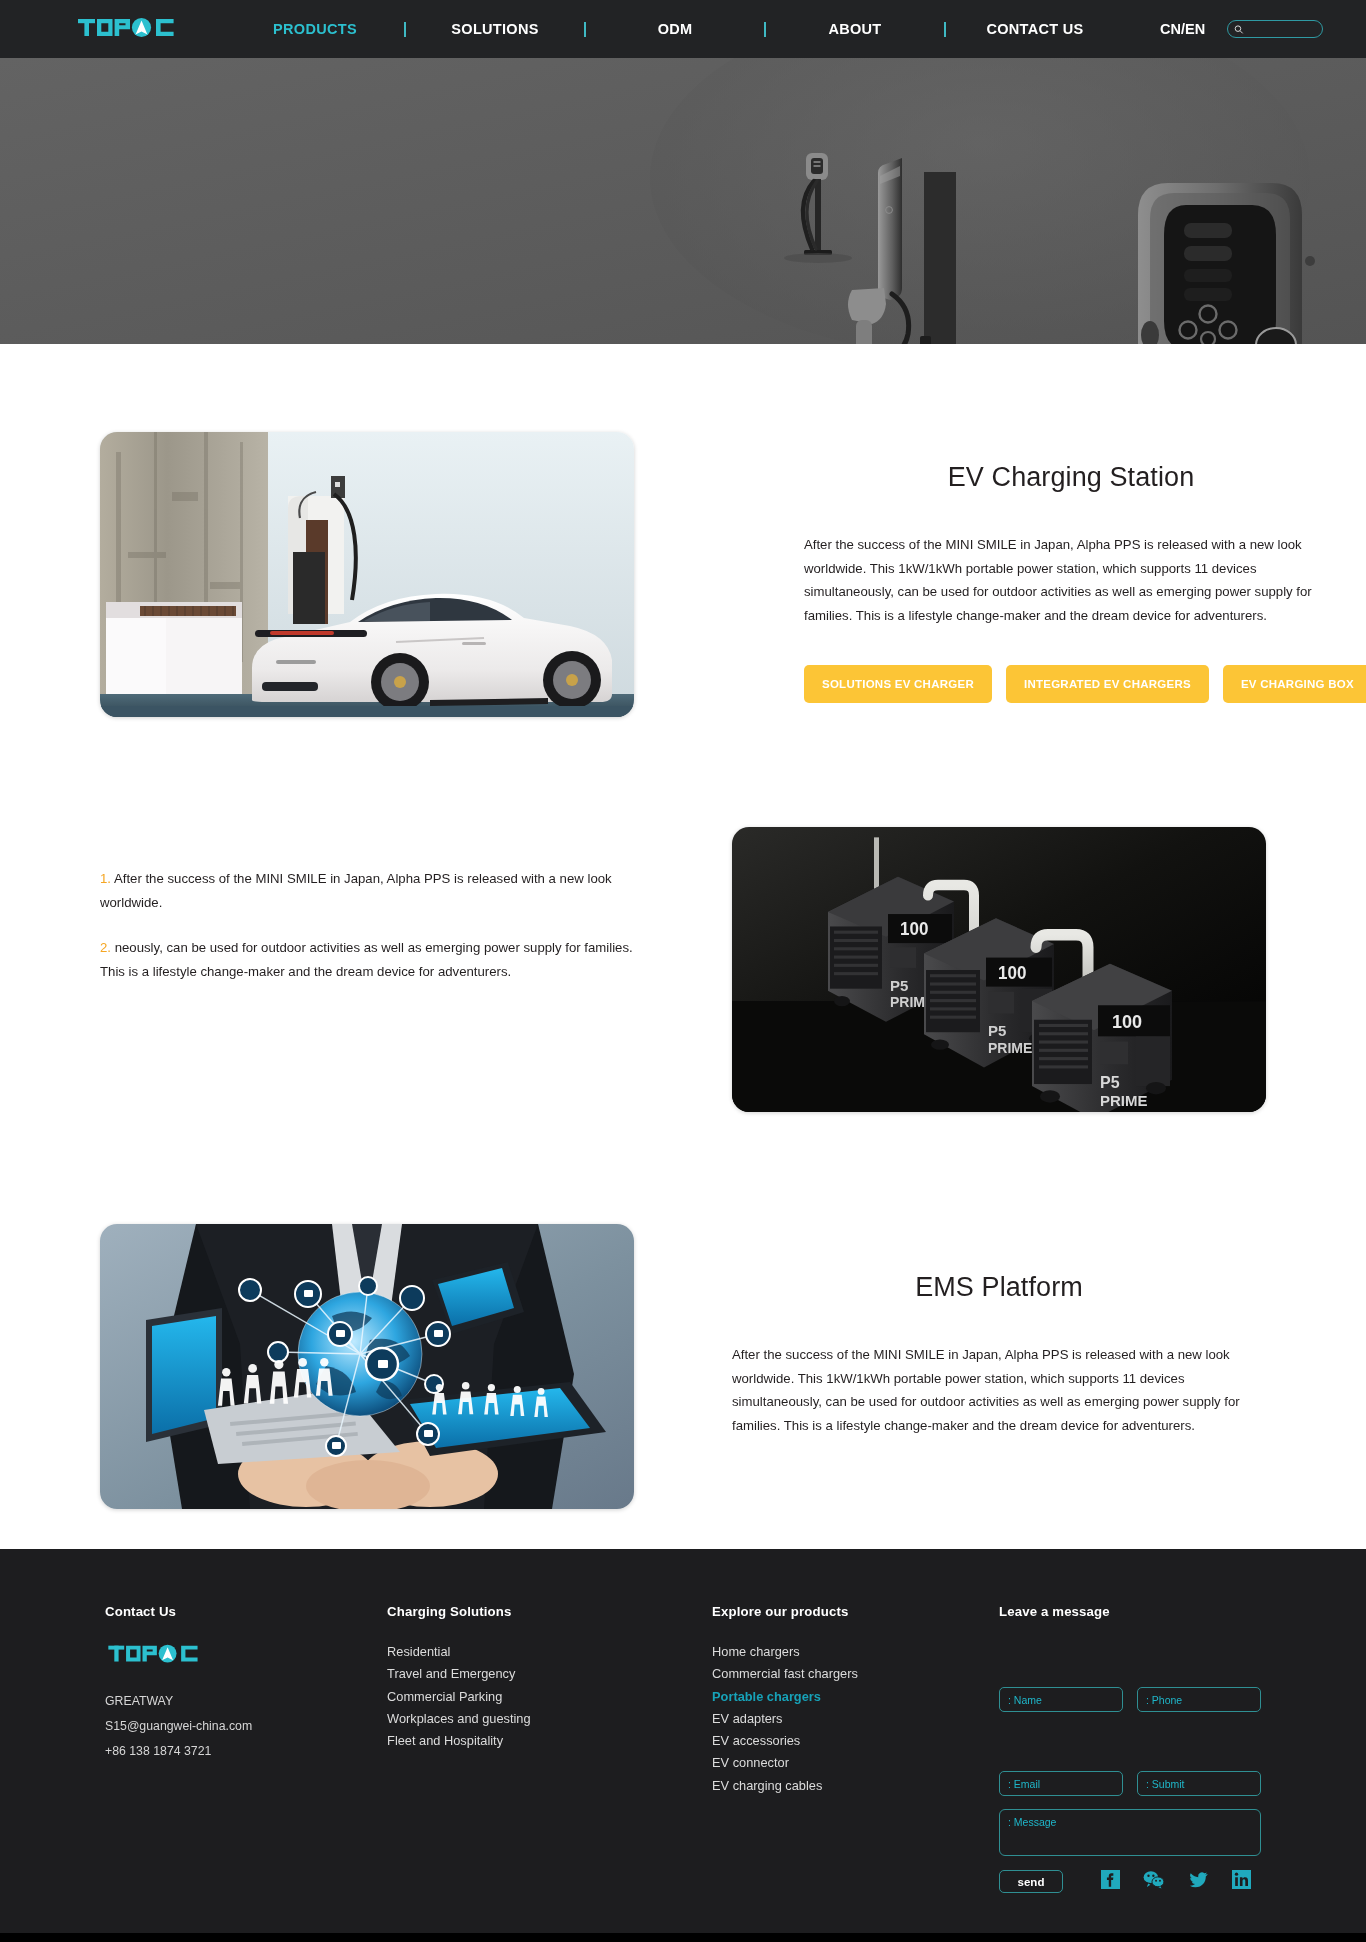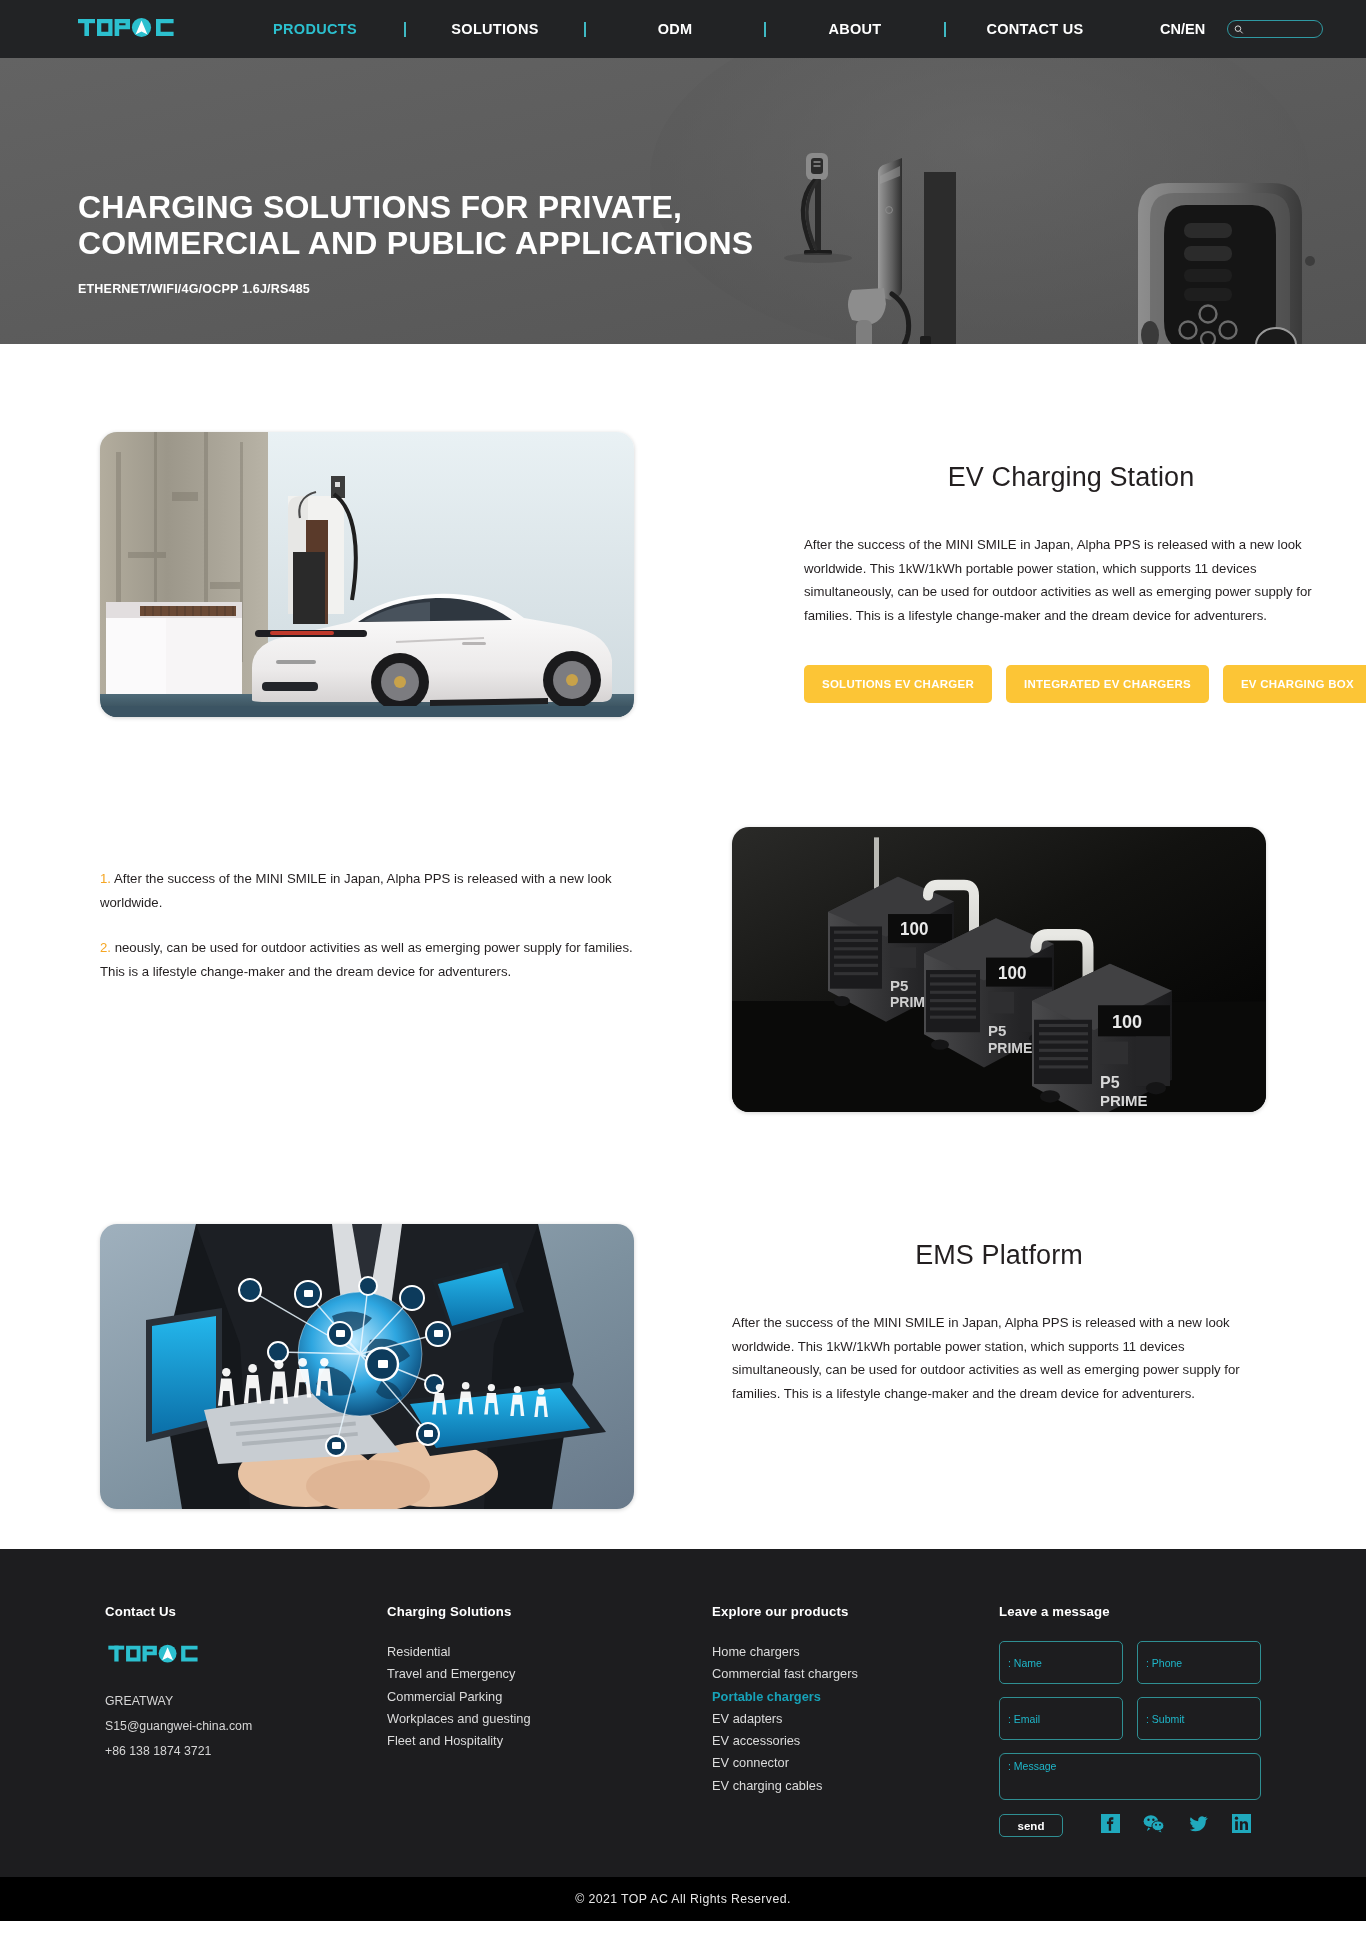--- a/index.html
+++ b/index.html
@@ -125,21 +125,21 @@
 
   .sec-title {
     font-size: 27px;
     font-weight: 400;
     color: #231f20;
     text-align: center;
     letter-spacing: .1px;
   }
   .sec-1 .sec-title { margin-top: 30px; }
   .sec-2 .sec-title { margin-top: 30px; }
-  .sec-3 .sec-title { margin-top: 16px; }
+  .sec-3 .sec-title { margin-top: 48px; }
 
   .sec-body {
     font-size: 13.2px;
     line-height: 1.78;
     color: #231f20;
     margin-top: 40px;
   }
   .sec-body p + p { margin-top: 22px; }
   .num { color: #f5a623; font-weight: 400; }
 
@@ -185,30 +185,31 @@
     font-size: 12.8px;
     color: #dcdcdc;
     line-height: 1.74;
     text-decoration: none;
     cursor: pointer;
   }
   .flink.hl { color: #17a2b8; font-weight: 700; }
 
   .frow { display: flex; gap: 14px; margin-bottom: 13px; }
   .finput {
-    height: 43px;
+    height: 25px;
     border: 1px solid #2f8f93;
     border-radius: 5px;
     background: transparent;
     color: #1fb6c9;
     font-size: 10.5px;
     padding: 0 8px;
     width: 124px;
     outline: none;
     font-family: "Liberation Sans", sans-serif;
+    margin-top: 46px;
   }
   .finput::placeholder { color: #1fb6c9; opacity: 1; }
   .ftextarea {
     width: 262px;
     height: 47px;
     border: 1px solid #2f8f93;
     border-radius: 6px;
     background: transparent;
     color: #1fb6c9;
     font-size: 10.5px;
@@ -371,24 +372,20 @@
 
       <ellipse cx="146" cy="162" rx="20" ry="17" fill="#1a1a1a" stroke="#9a9a9a" stroke-width="2"></ellipse>
       <ellipse cx="20" cy="152" rx="9" ry="14" fill="#3a3a3a"></ellipse>
       <circle cx="180" cy="78" r="5" fill="#3d3d3d"></circle>
 
       <rect x="52" y="188" width="18" height="100" fill="#1a1a1a"></rect>
       <rect x="92" y="188" width="18" height="100" fill="#222"></rect>
     </g>
   </svg>
 
-  <div class="hero-copy">
-    <h1 class="hero-title">CHARGING SOLUTIONS FOR PRIVATE, COMMERCIAL AND PUBLIC APPLICATIONS</h1>
-    <div class="hero-sub">ETHERNET/WIFI/4G/OCPP 1.6J/RS485</div>
-  </div>
 </section>
 
 <main class="content">
 
   <section class="section sec-1">
     <div class="media">
       <svg viewBox="0 0 534 285" preserveAspectRatio="none">
         <defs>
           <linearGradient id="sky1" x1="0" y1="0" x2="0" y2="1">
             <stop offset="0%" stop-color="#e9f1f4"></stop>

